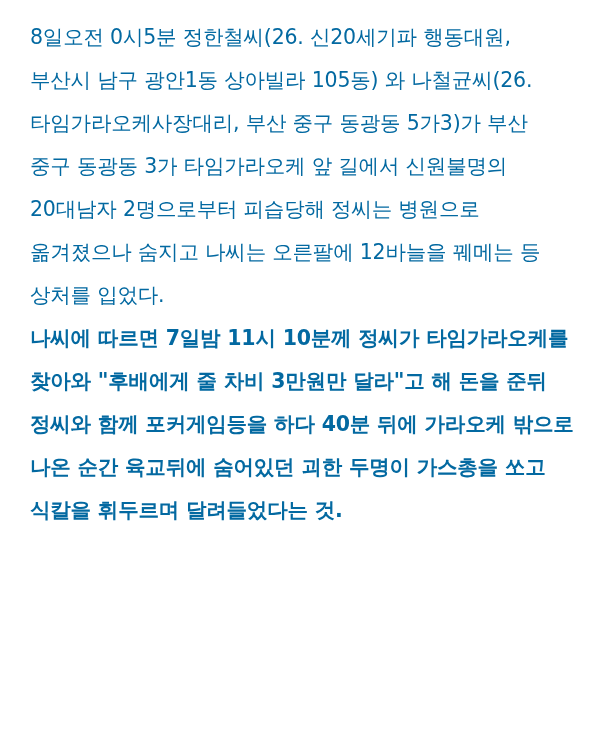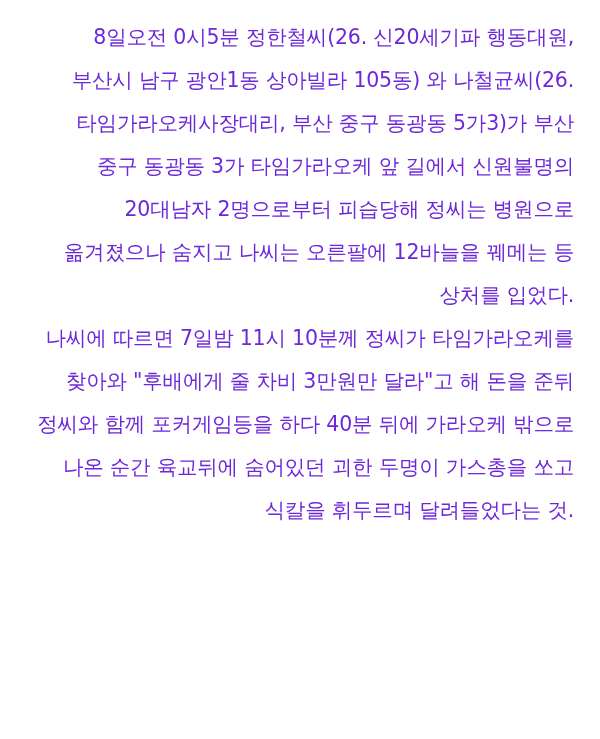--- a/index.html
+++ b/index.html
@@ -18,26 +18,27 @@
   .article {
     box-sizing: border-box;
     width: 600px;
     padding: 16px 26px 10px 30px;
   }
   .para {
     margin: 0 0 0 0;
     font-size: 20.5px;
     line-height: 43px;
     letter-spacing: -0.2px;
-    text-align: right;
+    text-align: left;
     word-break: keep-all;
-    color: #6d28d9;
+    color: #0369a1;
   }
   .para + .para {
     margin-top: 0px;
+    font-weight: bold;
   }
 </style>
 </head>
 <body>
 
 <div class="article">
   <p class="para">8일오전 0시5분 정한철씨(26. 신20세기파 행동대원, 부산시 남구 광안1동 상아빌라 105동) 와 나철균씨(26. 타임가라오케사장대리, 부산 중구 동광동 5가3)가 부산 중구 동광동 3가 타임가라오케 앞 길에서 신원불명의 20대남자 2명으로부터 피습당해 정씨는 병원으로 옮겨졌으나 숨지고 나씨는 오른팔에 12바늘을 꿰메는 등 상처를 입었다.</p>
   <p class="para">나씨에 따르면 7일밤 11시 10분께 정씨가 타임가라오케를 찾아와 "후배에게 줄 차비 3만원만 달라"고 해 돈을 준뒤 정씨와 함께 포커게임등을 하다 40분 뒤에 가라오케 밖으로 나온 순간 육교뒤에 숨어있던 괴한 두명이 가스총을 쏘고 식칼을 휘두르며 달려들었다는 것.</p>
 </div>
 

